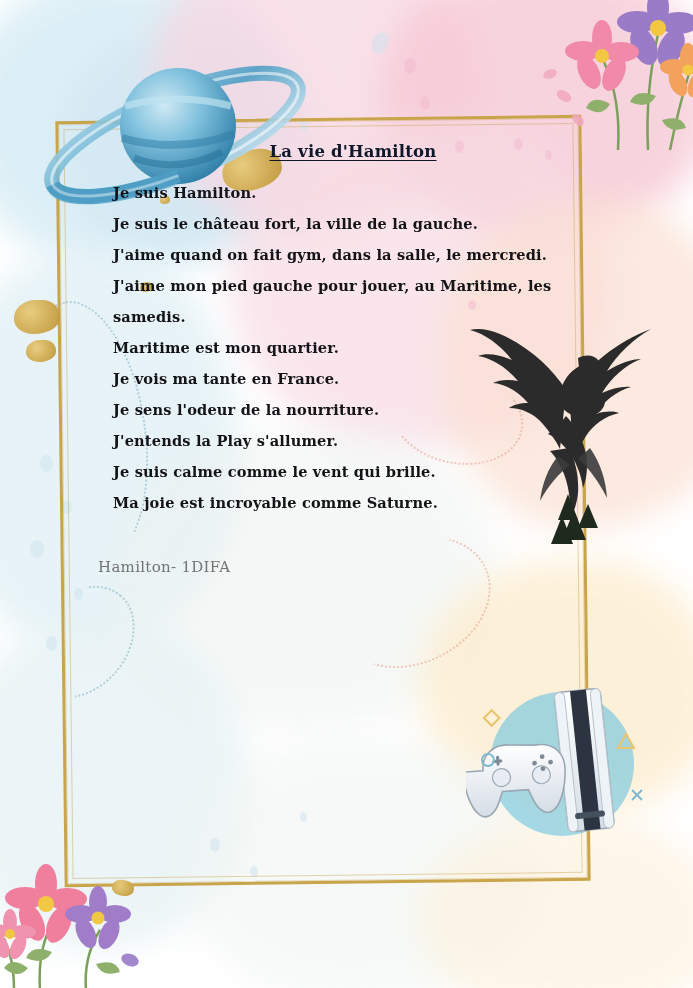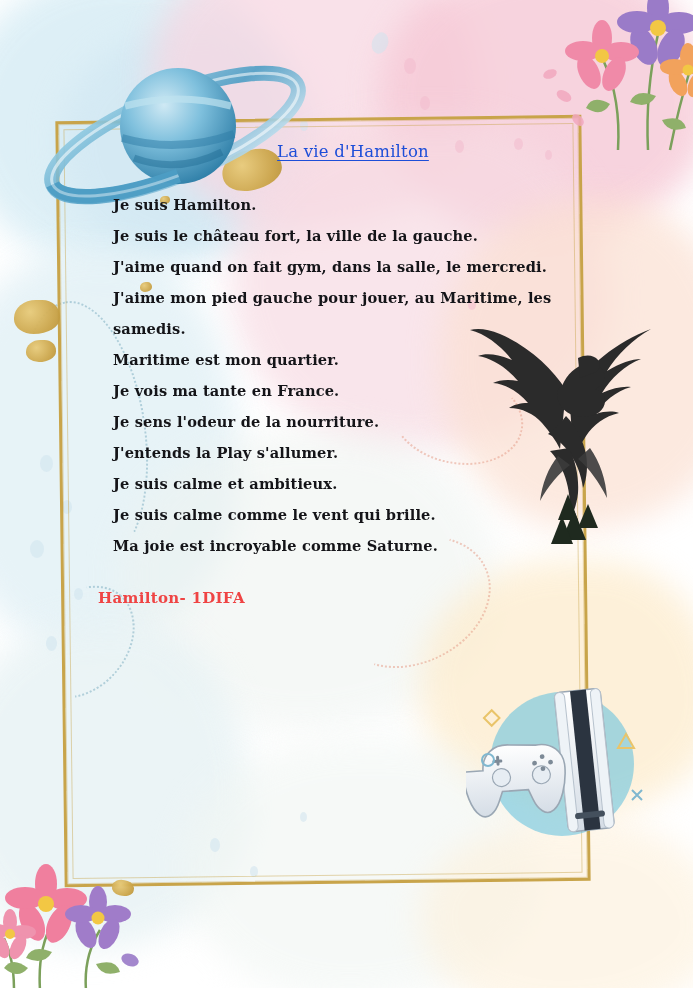--- a/index.html
+++ b/index.html
@@ -94,50 +94,50 @@
 
   
   .poem {
     position: absolute;
     left: 98px;
     top: 142px;
     width: 500px;
   }
   .poem-title {
     font-family: "DejaVu Serif", serif;
-    font-weight: 400;
+    font-weight: 700;
     font-size: 16.5px;
-    color: #1d4ed8;
+    color: #0f172a;
     text-align: center;
     text-decoration: underline;
     text-underline-offset: 3px;
-    margin: 0 0 28px 0;
+    margin: 0 0 16px 0;
     padding-left: 10px;
     letter-spacing: .2px;
   }
   .poem-lines {
     list-style: none;
     margin: 15px;
     padding: 0;
   }
   .poem-lines li {
     font-family: "DejaVu Serif", serif;
     font-weight: 700;
     font-size: 14.6px;
     line-height: 31px;
     color: #141418;
     letter-spacing: .15px;
     white-space: normal;
   }
   .signature {
-    margin-top: 28px;
+    margin-top: 40px;
     font-family: "DejaVu Serif", serif;
-    font-weight: 700;
+    font-weight: 400;
     font-size: 15px;
-    color: #ef4444;
+    color: #737373;
     letter-spacing: .3px;
   }
 </style>
 </head>
 <body>
 
 <div class="page">
 
   <div class="bg-layer">
     <div class="blob b1"></div>
@@ -383,20 +383,19 @@
     <h1 class="poem-title">La vie d'Hamilton</h1>
     <ul class="poem-lines">
       <li>Je suis Hamilton.</li>
       <li>Je suis le château fort, la ville de la gauche.</li>
       <li>J'aime quand on fait gym, dans la salle, le mercredi.</li>
       <li>J'aime mon pied gauche pour jouer, au Maritime, les samedis.</li>
       <li>Maritime est mon quartier.</li>
       <li>Je vois ma tante en France.</li>
       <li>Je sens l'odeur de la nourriture.</li>
       <li>J'entends la Play s'allumer.</li>
-      <li>Je suis calme et ambitieux.</li>
       <li>Je suis calme comme le vent qui brille.</li>
       <li>Ma joie est incroyable comme Saturne.</li>
     </ul>
     <div class="signature">Hamilton- 1DIFA</div>
   </div>
 
 </div>
 
 </body></html>

